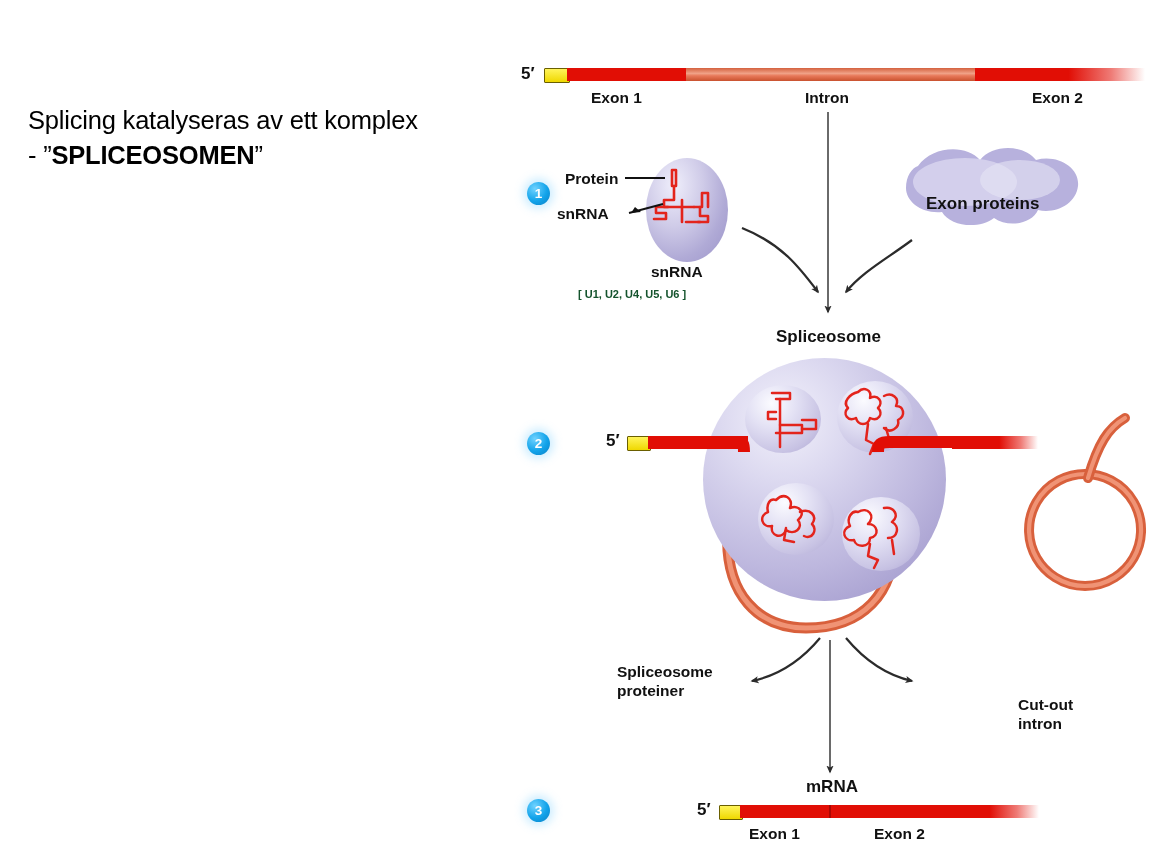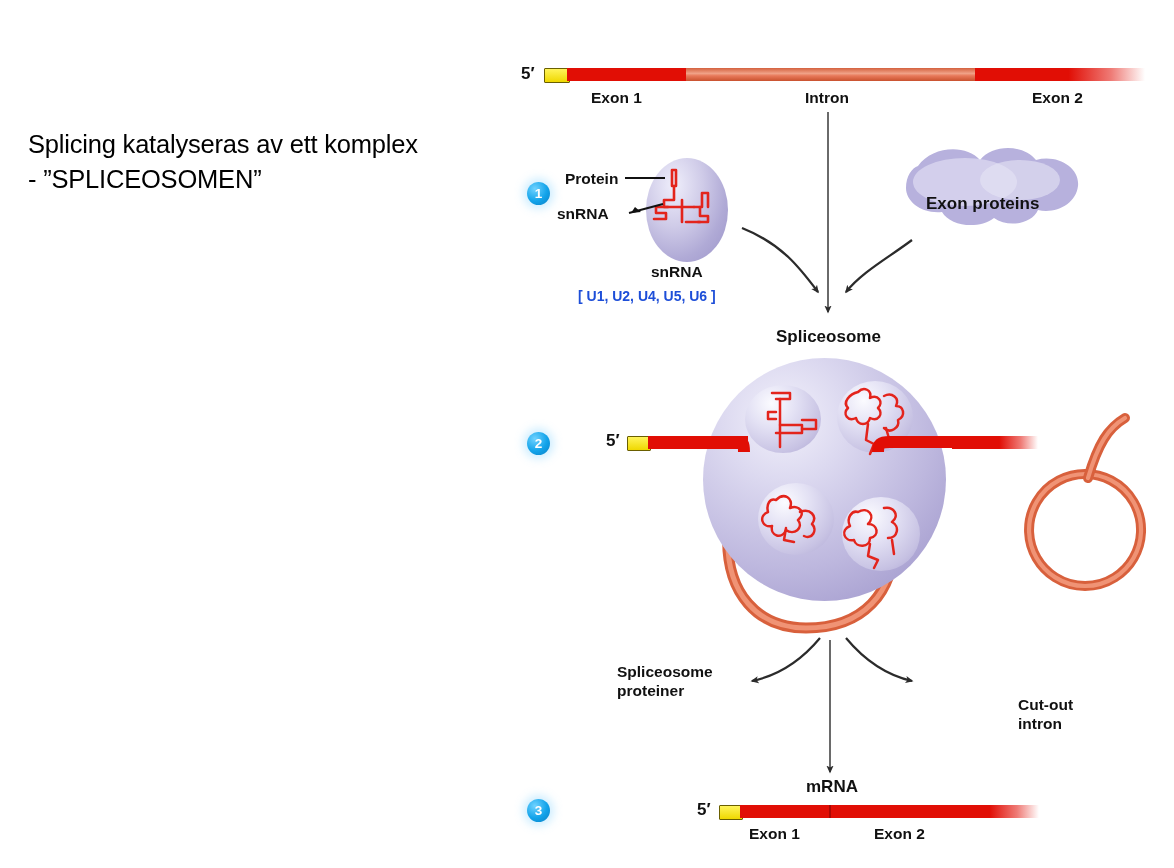--- a/index.html
+++ b/index.html
@@ -3,23 +3,23 @@
 <meta charset="utf-8">
 <style>
   html,body{margin:0;padding:0;background:#ffffff;}
   body{width:1174px;height:868px;position:relative;overflow:hidden;
        font-family:"Liberation Sans","DejaVu Sans",sans-serif;}
   .slide{position:absolute;inset:0;background:#fff;}
 
   
   .caption{position:absolute;left:28px;top:104px;width:470px;
            font-size:25.5px;line-height:1.30;color:#000;letter-spacing:-0.2px;}
-  .caption .l1,.caption .l2,.caption .l3{display:block;white-space:nowrap;margin-top:24px;}
+  .caption .l1,.caption .l2,.caption .l3{display:block;white-space:nowrap;}
   .caption .l3{margin-top:2px;}
-  .caption b{font-weight:normal;}
+  .caption b{font-weight:bold;}
 
   
   .dlabel{position:absolute;color:#111;font-weight:bold;white-space:nowrap;}
   .dlabel.sm{font-size:15.5px;}
   .dlabel.md{font-size:17px;}
   .prime{position:absolute;font-weight:bold;font-size:17px;color:#111;}
 
   
   .cap5{position:absolute;background:linear-gradient(#fff45a,#efd800);
         border:1.4px solid #6a5f00;border-radius:1px;}
@@ -44,21 +44,21 @@
 
   
   .sphere{position:absolute;left:703px;top:358px;width:243px;height:243px;
           border-radius:50%;
           background:radial-gradient(circle at 33% 25%,#f2f1fb 0%,#dcd9f0 26%,
                      #bdb7de 62%,#a49cce 88%,#8e85bf 100%);}
   .sub{position:absolute;border-radius:50%;
        background:radial-gradient(circle at 35% 27%,#fbfbff 0%,#e3e1f4 35%,
                   #c7c2e3 72%,#aaa3d1 100%);}
 
-  .blue{color:#1d4ed8;font-weight:bold;font-size:14px;}
+  .blue{color:#14532d;font-weight:bold;font-size:11px;}
 
   svg{position:absolute;left:0;top:0;overflow:visible;pointer-events:none;}
 </style>
 </head>
 <body>
 
 <div class="slide">
 
   <div class="caption">
     <span class="l1">Splicing katalyseras av ett komplex</span>

